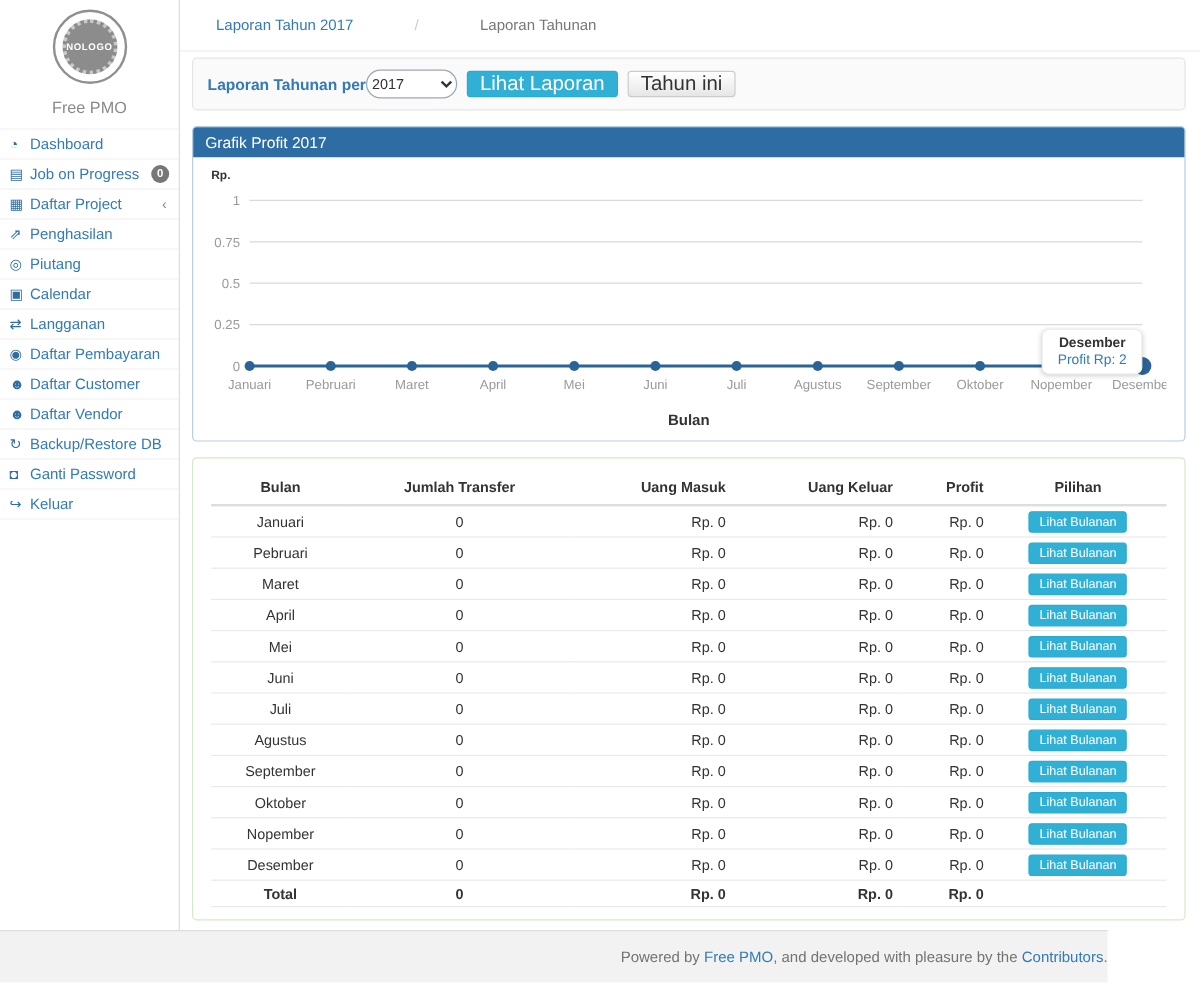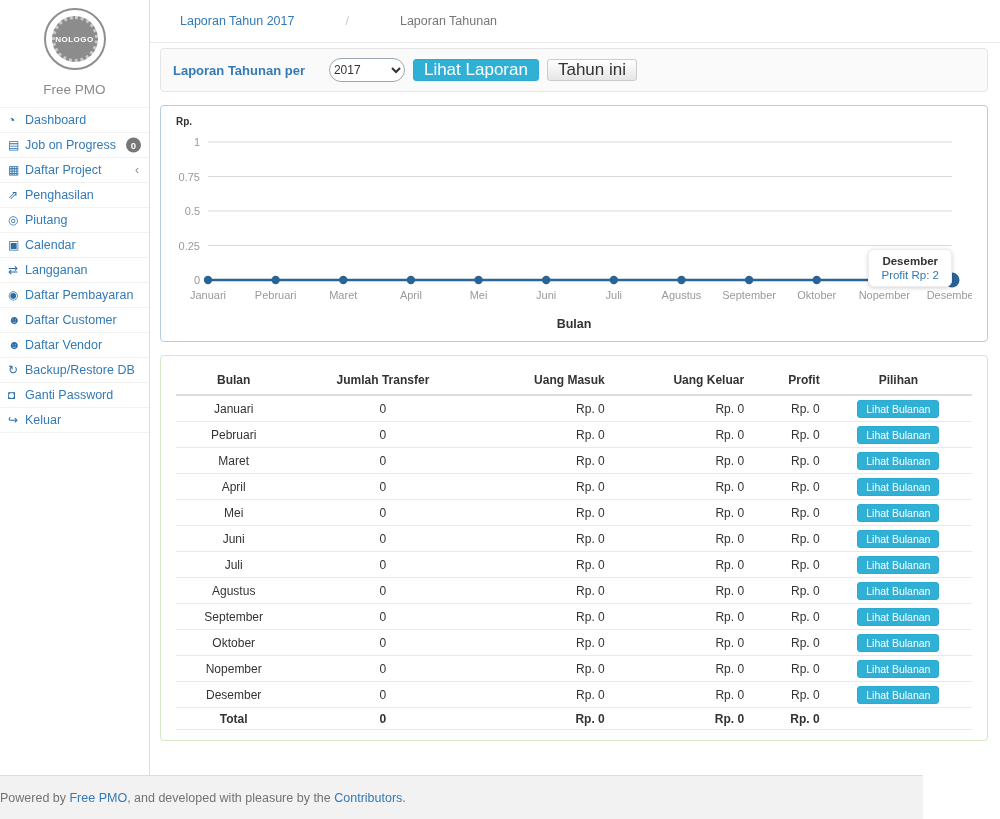--- a/index.html
+++ b/index.html
@@ -33,21 +33,21 @@
   .crumb-bar { height:43px; background:#fff; border-bottom:1px solid #ededed;
                display:flex; align-items:center; padding-left:30px; font-size:12.5px;gap:44px; }
   .crumb-link { color:#337ab7; text-decoration:none; cursor:pointer; }
   .crumb-sep { color:#ccc; margin:0 7px; }
   .crumb-cur { color:#777; }
   .content { padding:5px 12px 0 10px; }
 
   
   .well { display:flex; align-items:center; margin:0 0 13px; padding:9px 12px;
           background:#fafafa; border:1px solid #e5e5e5; border-radius:4px; }
-  .well-label { color:#337ab7; font-weight:bold; font-size:13px; margin-right:24px; }
+  .well-label { color:#337ab7; font-weight:bold; font-size:13px; margin-right:0; }
   .year-select { width:76px; height:24px; font-size:12px; font-family:"Liberation Sans",sans-serif;
                  border:1px solid #9aa8b5; border-radius:12px; background:#fff; color:#333; }
   .btn { display:inline-block; font-size:17px; border-radius:3px; padding:0 10px;
          cursor:pointer; line-height:1.2; }
   .btn-info { background:#31b0d5; border:1px solid #2aabd2; color:#fff; margin-left:8px; }
   .btn-default { background:linear-gradient(180deg,#ffffff,#e6e6e6); border:1px solid #ccc;
                  color:#333; margin-left:8px; }
 
   
   .panel { border-radius:4px; margin-bottom:13px; background:#fff; }
@@ -76,21 +76,21 @@
   .c-jumlah { width:23%;   text-align:center; }
   .c-masuk  { width:17%;   text-align:right; }
   .c-keluar { width:17.5%; text-align:right; }
   .c-profit { width:9.5%;  text-align:right; }
   .c-pilihan{ width:18.5%; text-align:center; }
   .btn-month { background:#31b0d5; border:1px solid #2aabd2; color:#fff; font-size:10.5px;
                padding:2px 8px; border-radius:3px; cursor:pointer; }
 
   
   .footer { position:absolute; left:0; top:775px; width:923px; height:44px; background:#f2f2f2;
-            border-top:1px solid #ddd; display:flex; align-items:center; justify-content:flex-start;
+            border-top:1px solid #ddd; display:flex; align-items:center; justify-content:flex-end;
             font-size:12.5px; color:#737373; }
   .footer a { color:#337ab7; text-decoration:none; cursor:pointer; }
 </style>
 </head>
 <body>
 
 <div class="app">
 
   <div class="sidebar">
     <div class="logo-wrap">
@@ -173,20 +173,21 @@
       <div class="well">
         <span class="well-label">Laporan Tahunan per</span>
         <select class="year-select">
           <option>2017</option>
         </select>
         <button class="btn btn-info">Lihat Laporan</button>
         <button class="btn btn-default">Tahun ini</button>
       </div>
 
       <div class="panel panel-primary">
+        <div class="panel-heading">Grafik Profit 2017</div>
         <div class="panel-body">
           <div class="y-unit">Rp.</div>
           <div class="chart-wrap">
             <svg width="796" height="184">
                 <line x1="32" y1="13" x2="776" y2="13" stroke="#d9d9d9" stroke-width="1"></line>
                 <text x="24" y="17" text-anchor="end" fill="#9a9a9a" font-size="11">1</text>
                 <line x1="32" y1="47.5" x2="776" y2="47.5" stroke="#d9d9d9" stroke-width="1"></line>
                 <text x="24" y="51.5" text-anchor="end" fill="#9a9a9a" font-size="11">0.75</text>
                 <line x1="32" y1="82" x2="776" y2="82" stroke="#d9d9d9" stroke-width="1"></line>
                 <text x="24" y="86" text-anchor="end" fill="#9a9a9a" font-size="11">0.5</text>

